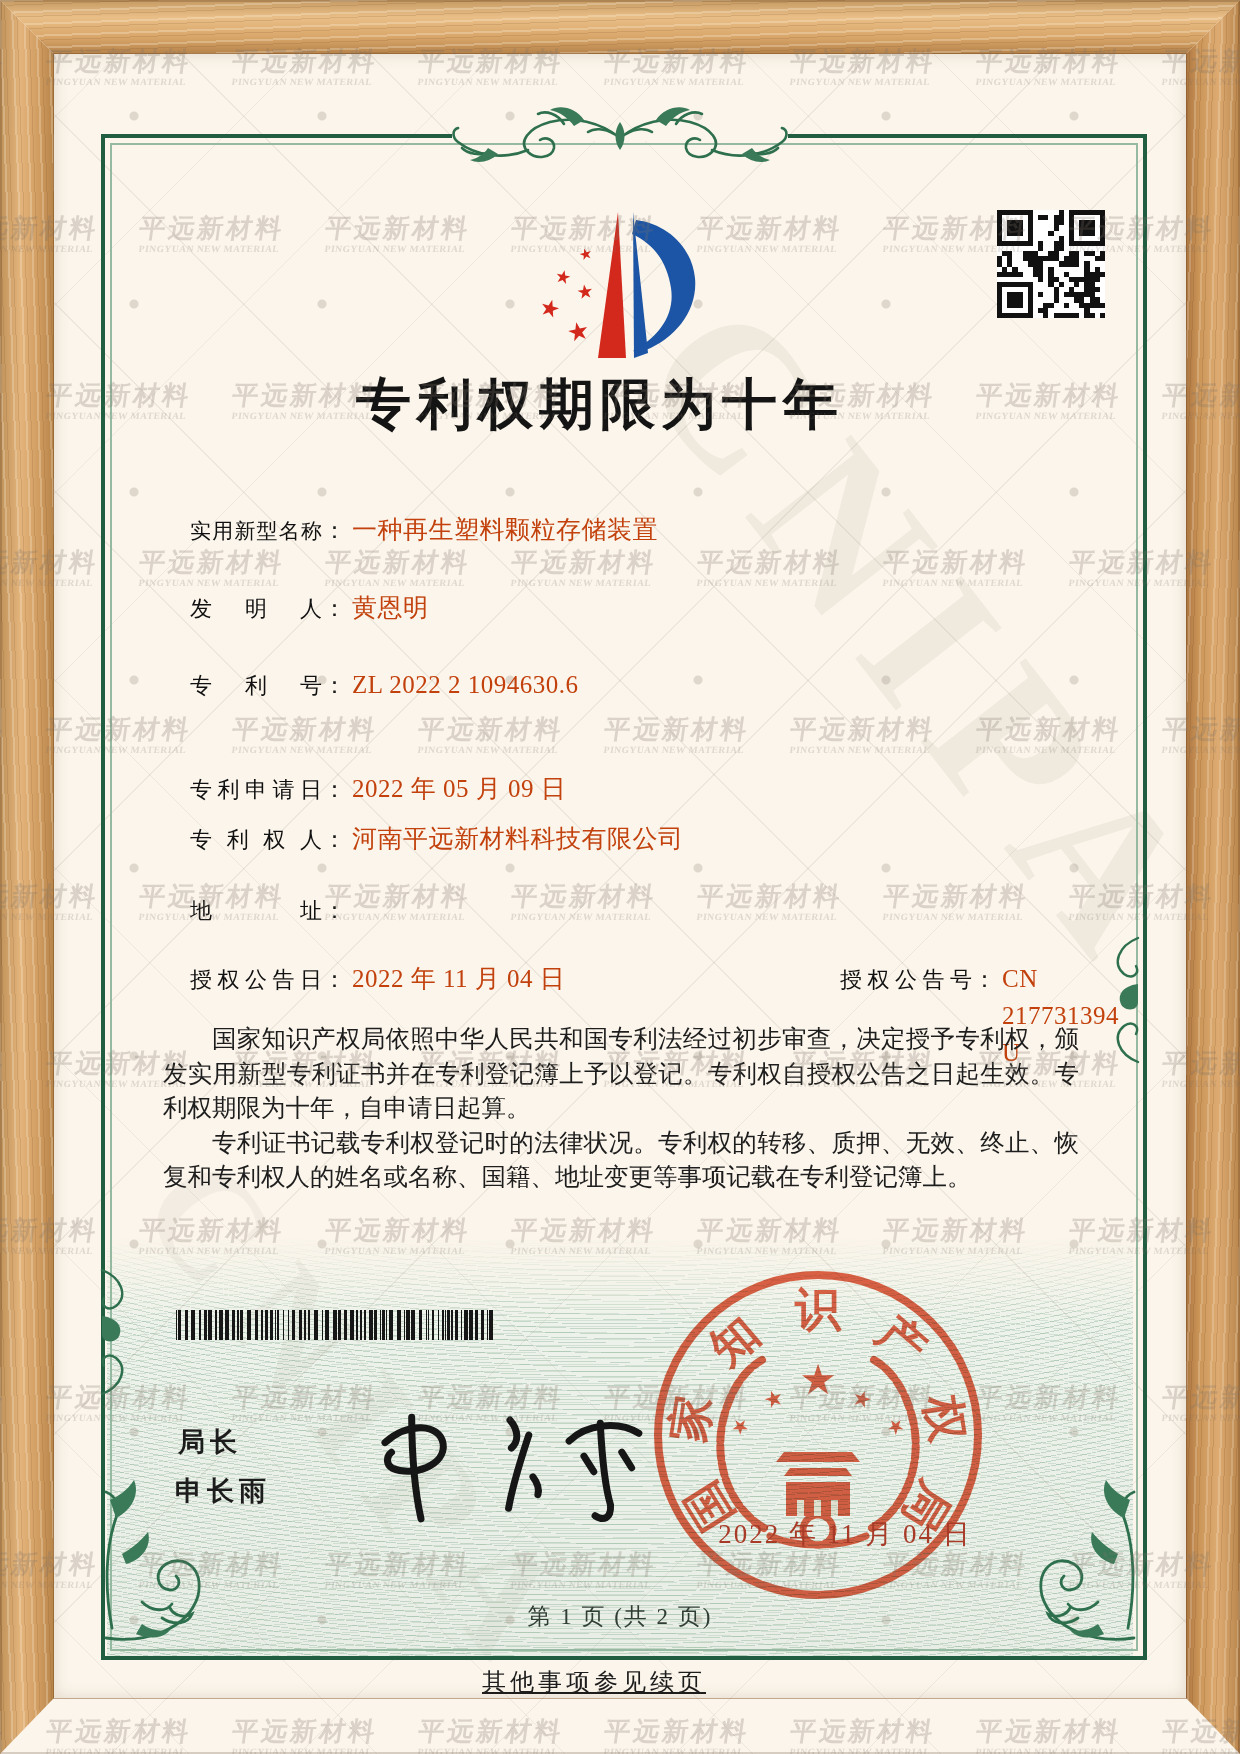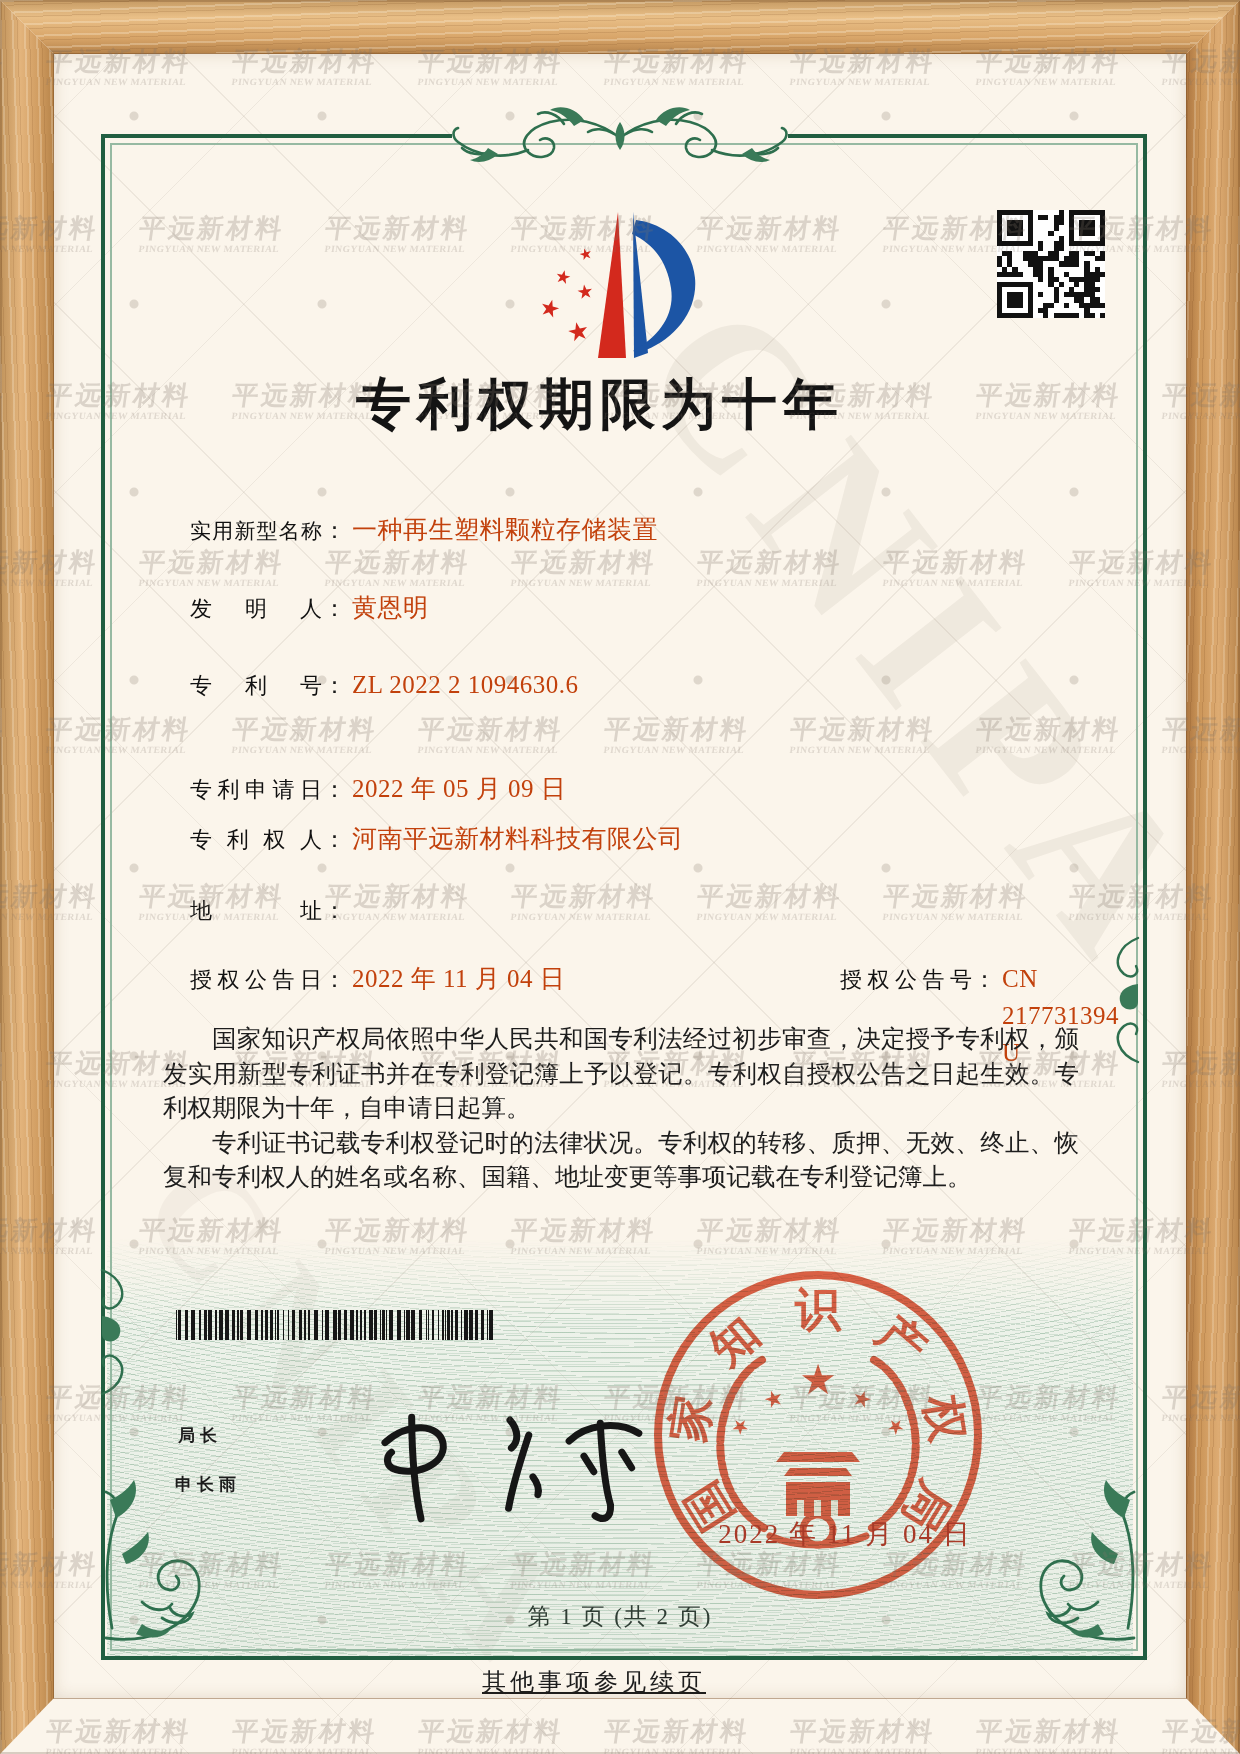--- a/index.html
+++ b/index.html
@@ -82,21 +82,21 @@
   .f-colon{font-size:23px;margin:0 6px 0 1px;flex:none;}
   .f-value{font-size:25px;line-height:37px;max-width:742px;letter-spacing:.5px;color:#c2410c;}
   .row-grant2{position:absolute;left:650px;top:0;display:flex;align-items:baseline;}
 
   .paras{position:absolute;left:163px;width:916px;top:1022px;z-index:12;
     font-size:24.5px;line-height:34.5px;text-align:justify;color:#1d1d1d;}
   .paras p{margin:0;text-indent:2em;}
 
   .barcode{left:176px;top:1310px;z-index:12;}
   .signer{z-index:12;font-family:"Liberation Sans","DejaVu Sans",sans-serif;
-    font-weight:700;font-size:17px;letter-spacing:5px;color:#1c1c1c;}
+    font-weight:700;font-size:27px;letter-spacing:5px;color:#1c1c1c;}
   .signer-title{left:178px;top:1424px;}
   .signer-name{left:175px;top:1473px;}
   .signature{left:362px;top:1384px;z-index:13;}
 
   .seal{left:648px;top:1262px;z-index:25;mix-blend-mode:multiply;opacity:.92;}
   .seal-date{left:700px;top:1516px;width:290px;z-index:26;text-align:center;
     font-size:27px;letter-spacing:2px;color:#a83a28;}
 
   .page-num{left:101px;right:101px;top:1601px;z-index:12;text-align:center;
     font-size:23px;letter-spacing:2px;color:#2f3d34;}

